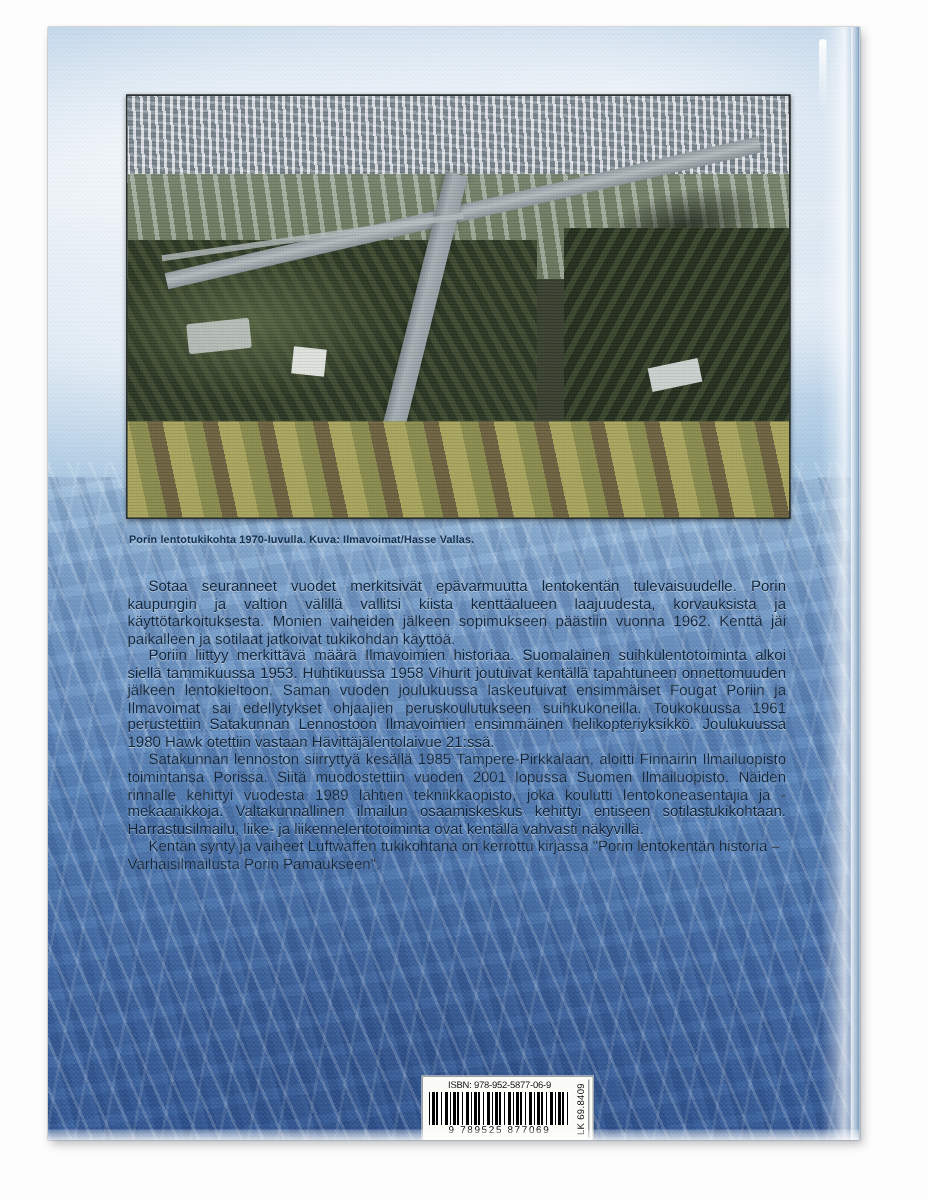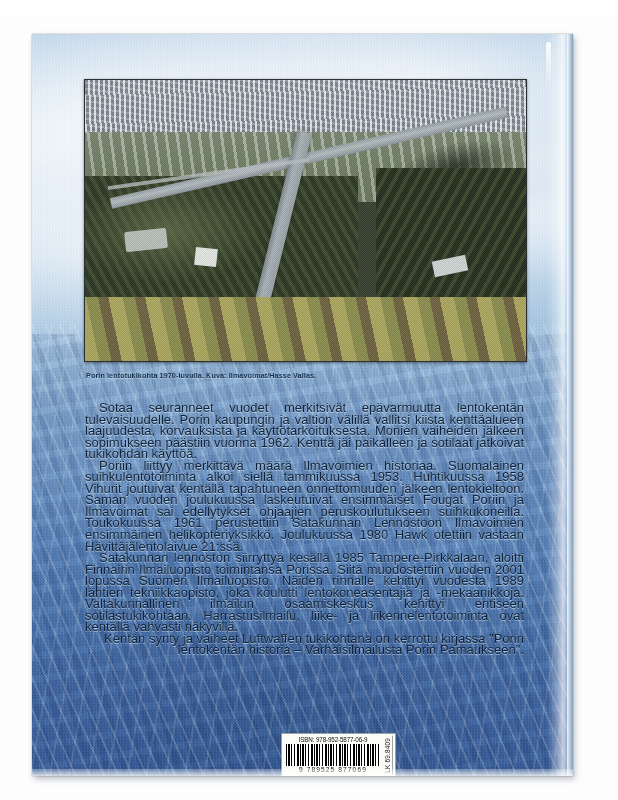--- a/index.html
+++ b/index.html
@@ -13,21 +13,20 @@
     position: relative;
     overflow: hidden;
     font-family: "Liberation Sans", sans-serif;
   }
 
   
   #scan-bg {
     position: absolute;
     inset: 0;
     background: #fdfdfd;
-    margin-top: 16px;
   }
 
   
   #book {
     position: absolute;
     left: 32px;
     top: 18px;
     width: 541px;
     height: 742px;
     overflow: hidden;
@@ -304,32 +303,32 @@
     text-shadow: 0 1px 0 rgba(255,255,255,0.35);
   }
 
   
   #blurb {
     position: absolute;
     left: 53px;
     top: 368px;
     width: 439px;
     color: #10253c;
-    font-size: 13px;
+    font-size: 10px;
     line-height: 11.55px;
     text-align: justify;
     text-shadow: 0 0.5px 0 rgba(255,255,255,0.45);
   }
   #blurb p {
     margin: 0;
     text-indent: 14px;
     text-align: justify;
     text-justify: inter-word;
   }
-  #blurb p:last-child { text-align: right; }
+  #blurb p:last-child { text-align: left; }
 
   
   #barcode-block {
     position: absolute;
     left: 249px;
     top: 699px;
     display: flex;
     align-items: stretch;
     background: #fbfbf8;
     border: 1px solid #9aa2a8;

